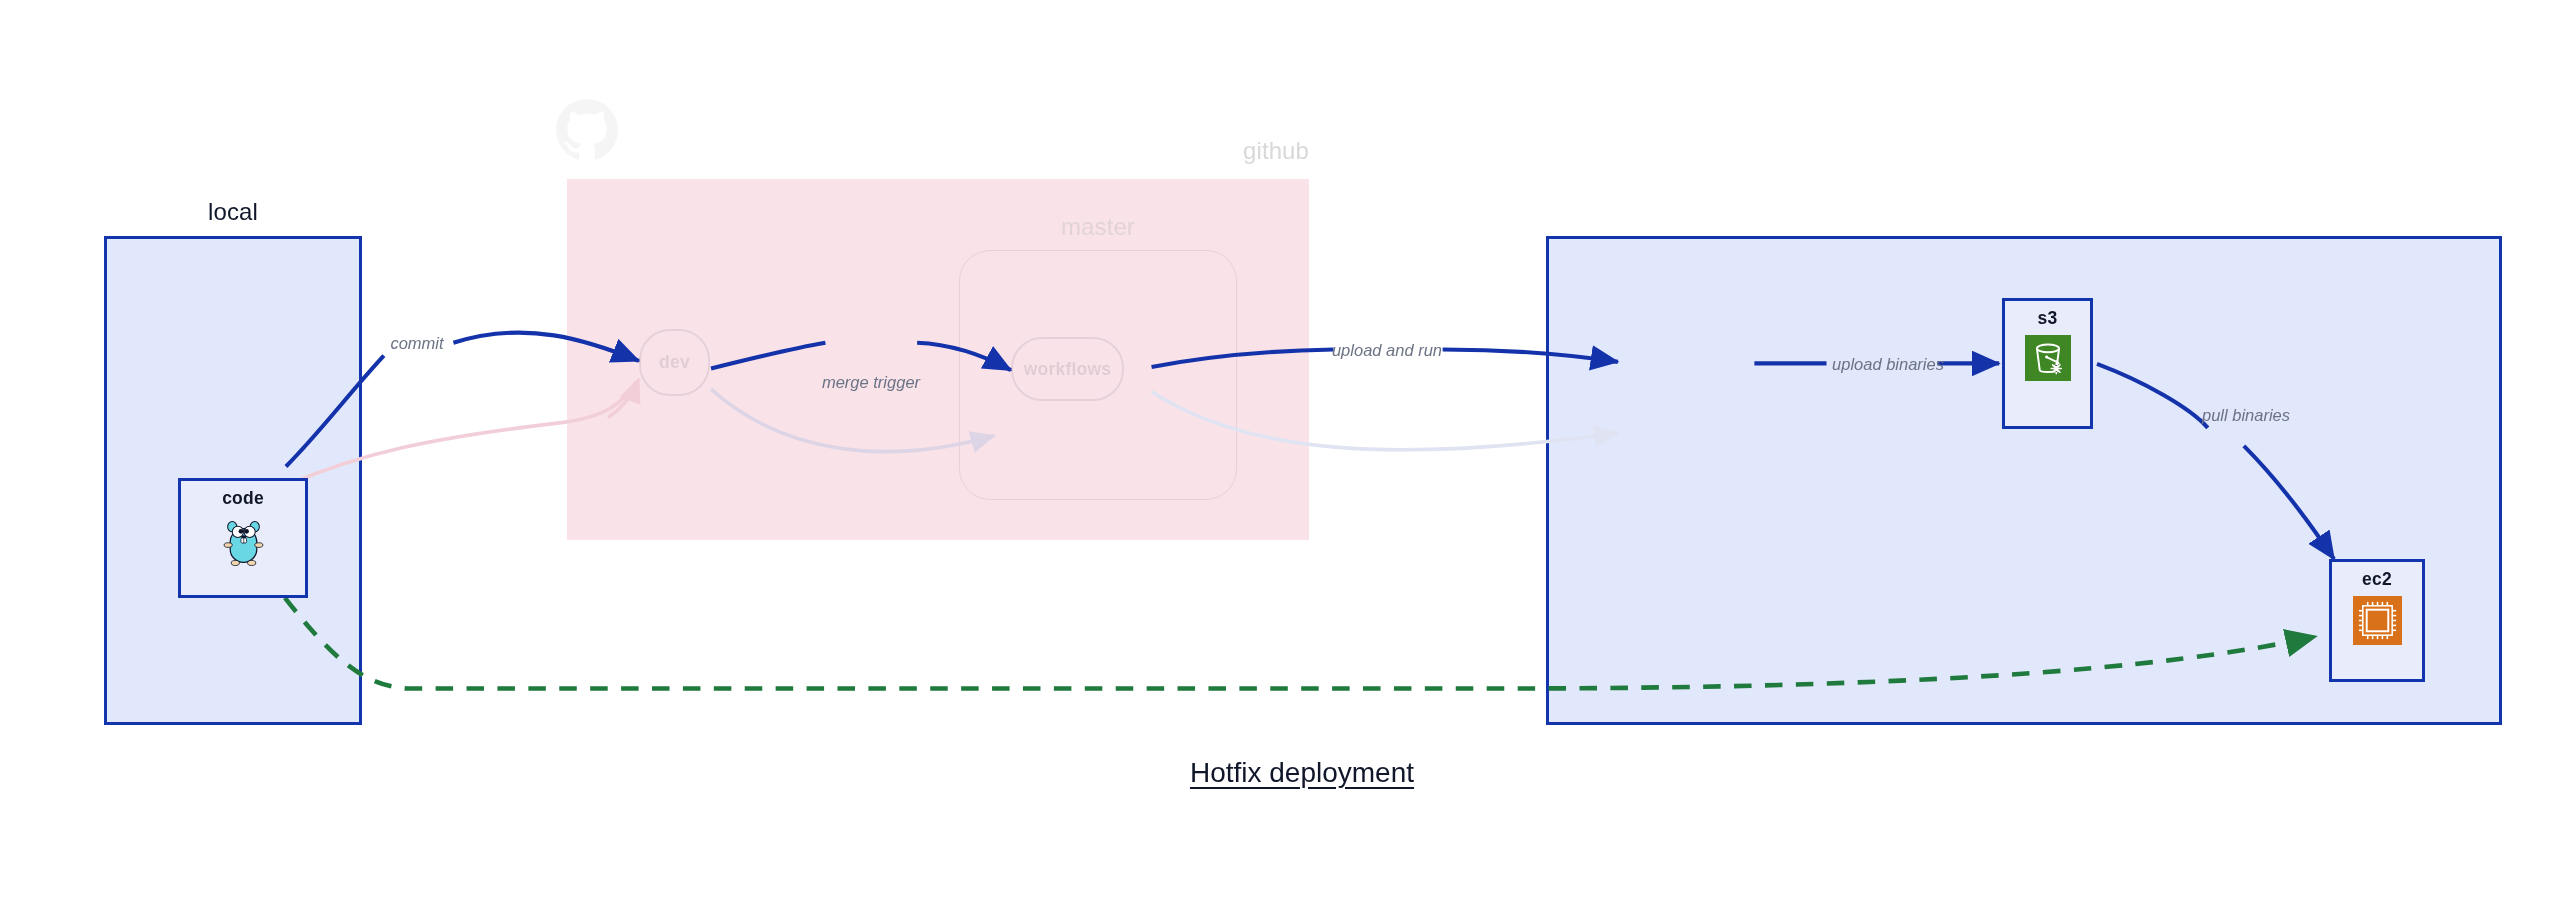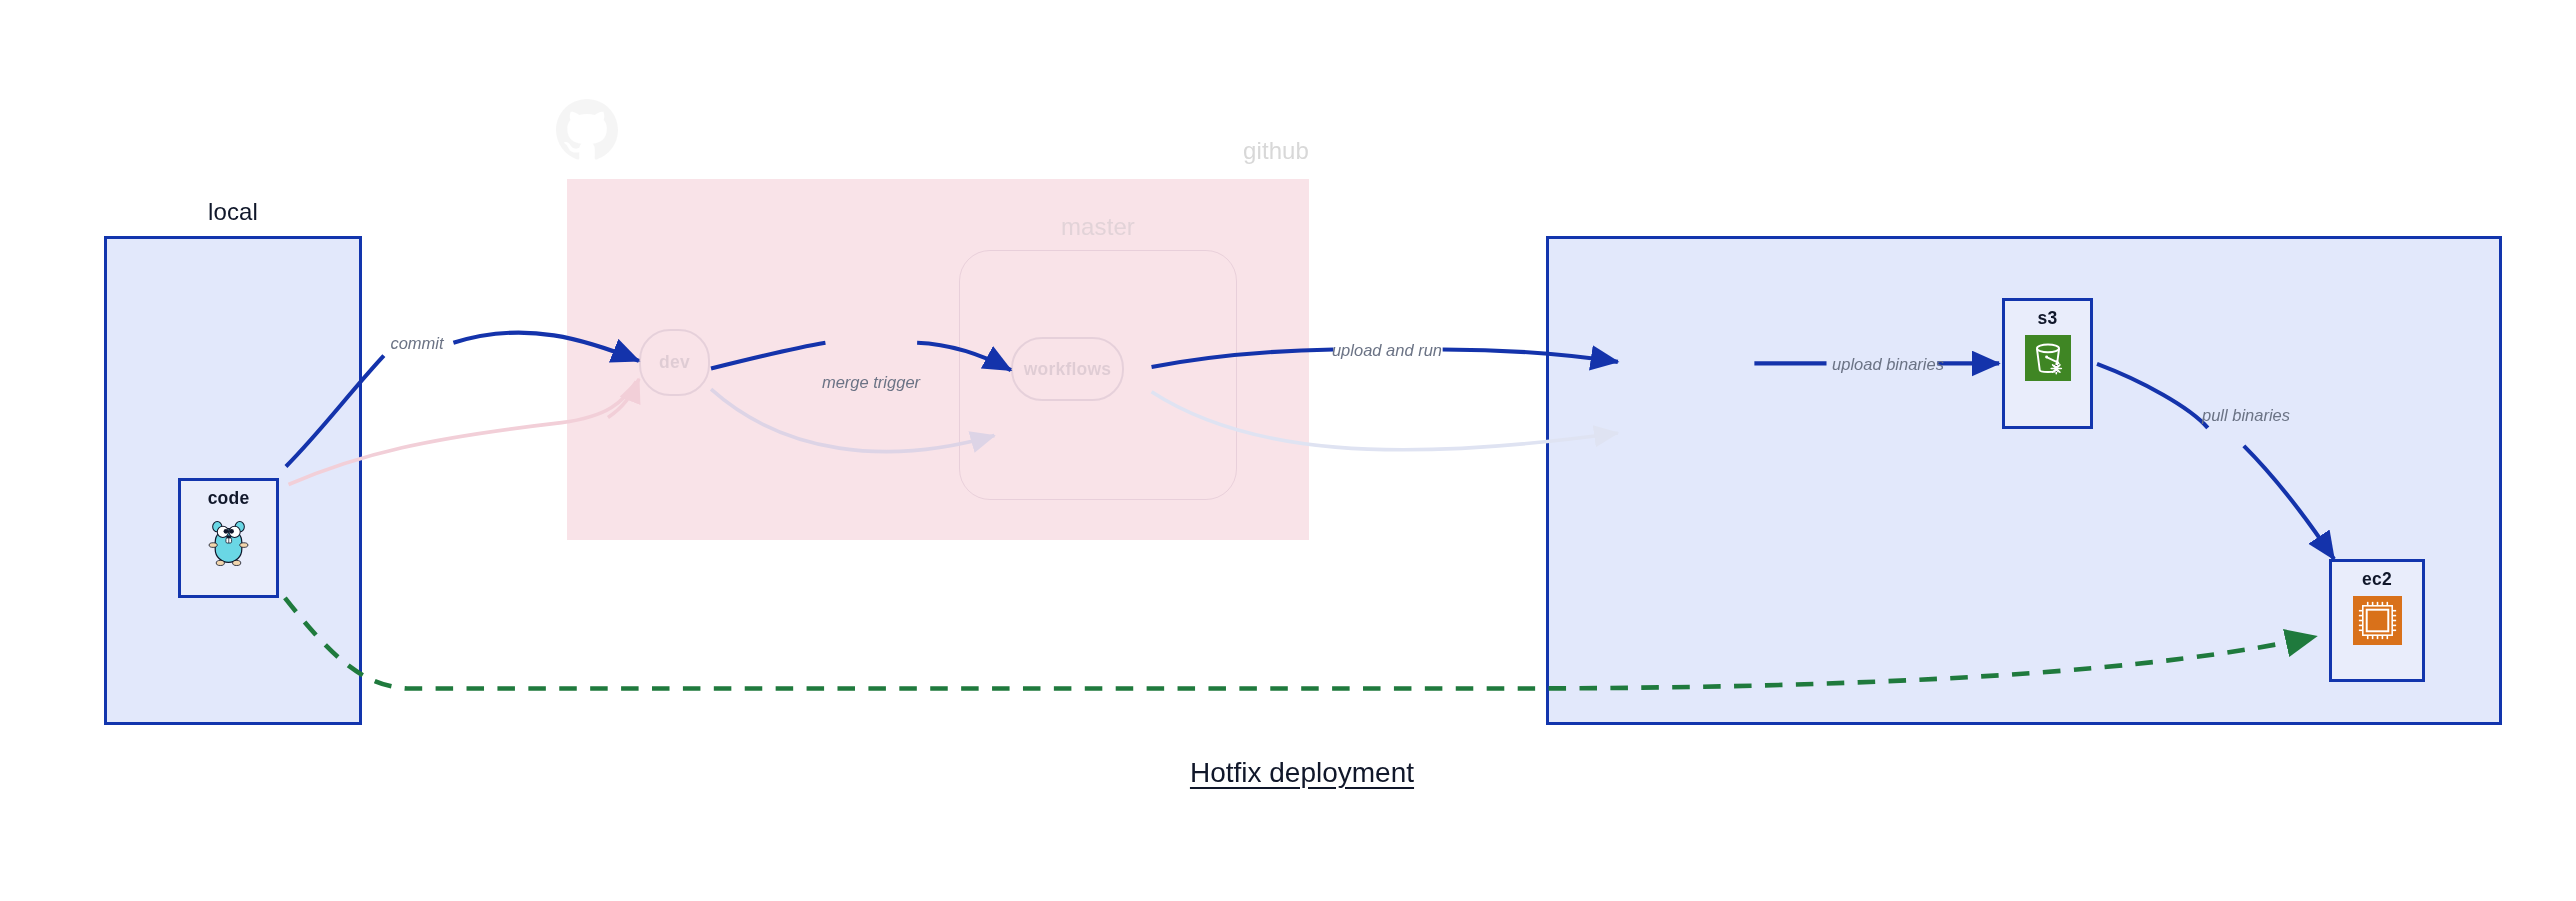--- a/index.html
+++ b/index.html
@@ -111,21 +111,21 @@
     <path d="M 3405,705 L 3545,705" fill="none" stroke="#1433ab" stroke-width="8"></path>
     <path d="M 3760,705 L 3880,705" fill="none" stroke="#1433ab" stroke-width="8" marker-end="url(#ah-blue)"></path>
 
     <path d="M 4070,706 C 4160,740 4250,790 4285,830" fill="none" stroke="#1433ab" stroke-width="8"></path>
     <path d="M 4355,865 C 4420,930 4480,1010 4530,1085" fill="none" stroke="#1433ab" stroke-width="8" marker-end="url(#ah-blue)"></path>
 
     <path d="M 553,1160 C 640,1270 700,1330 790,1336
              L 2900,1336 C 3700,1336 4200,1300 4495,1235" fill="none" stroke="#1f7a3d" stroke-width="9" stroke-dasharray="34 26" stroke-linecap="butt" marker-end="url(#ah-green)"></path>
   </svg>
 
-  <div class="node" style="left:178px;top:478px;width:101px;height:120px;
+  <div class="node" style="left:178px;top:478px;width:130px;height:120px;
               background:#e9edfb;border:3.1px solid #1235ad;">
     <div class="node-label">code</div>
     <div class="node-icon">
       <svg width="47" height="53" viewBox="0 0 92 102">
 
         <ellipse cx="24" cy="22" rx="9" ry="10" fill="#6ad7e5" stroke="#10172a" stroke-width="2"></ellipse>
         <ellipse cx="68" cy="22" rx="9" ry="10" fill="#6ad7e5" stroke="#10172a" stroke-width="2"></ellipse>
 
         <rect x="20" y="26" width="52" height="66" rx="26" fill="#6ad7e5" stroke="#10172a" stroke-width="2.4"></rect>
 

